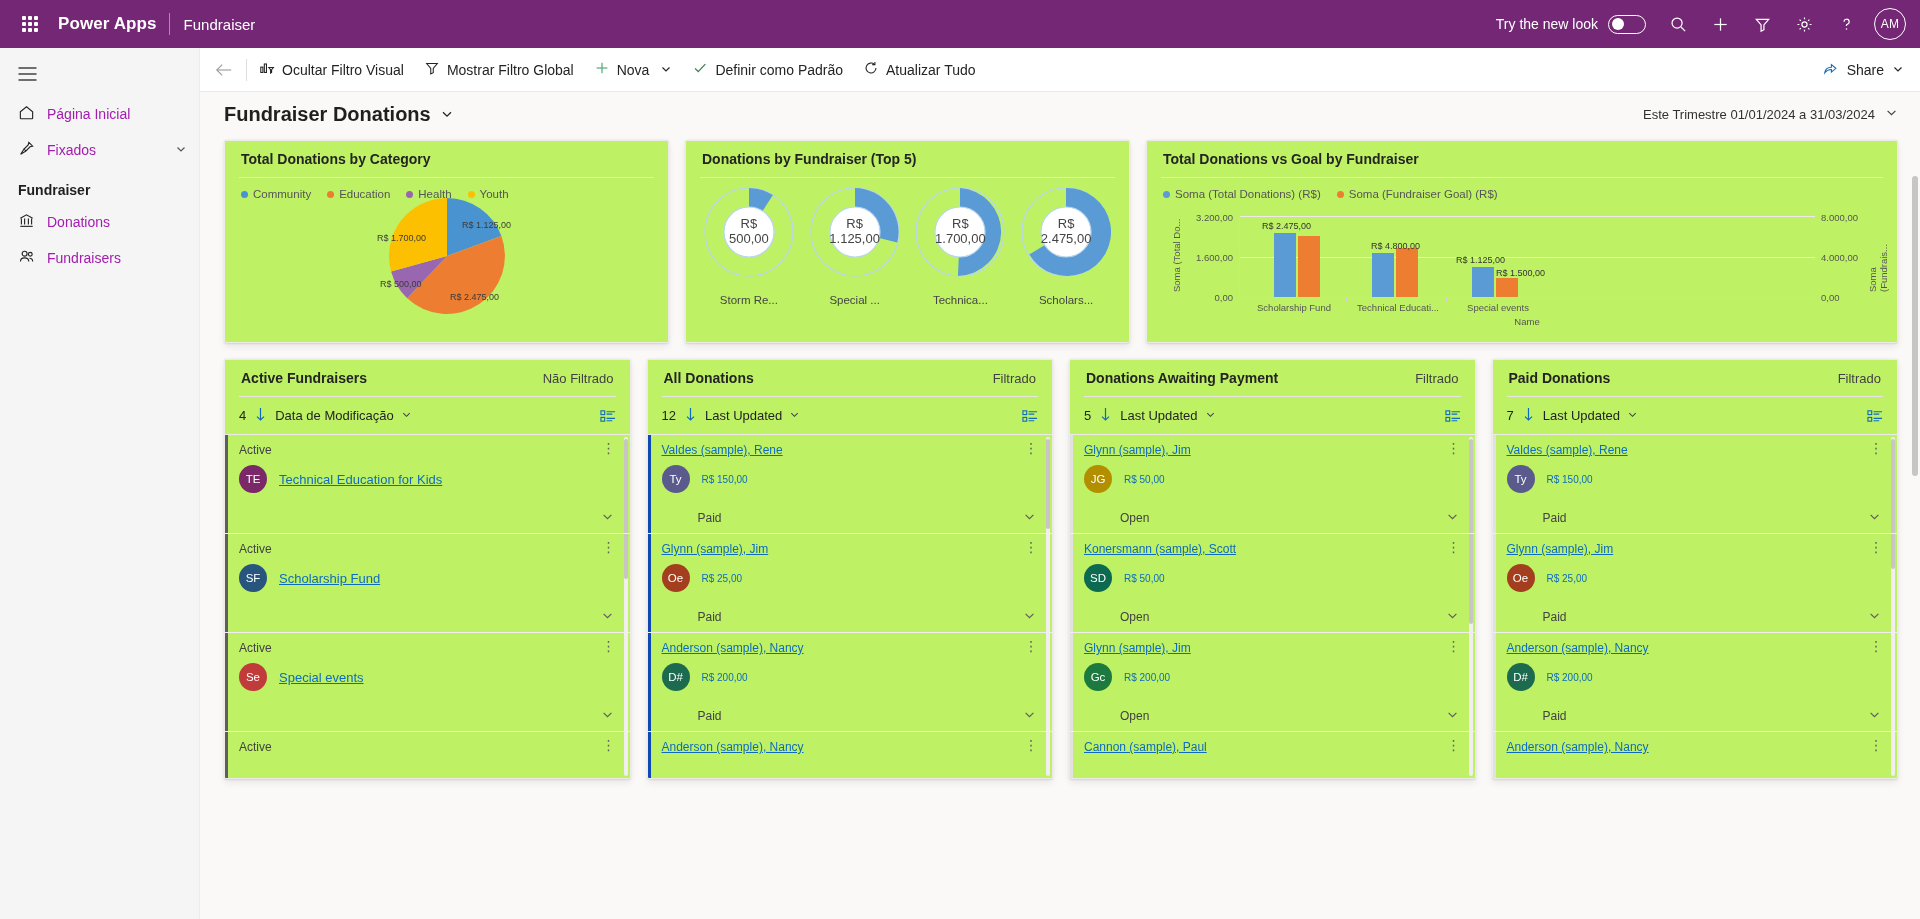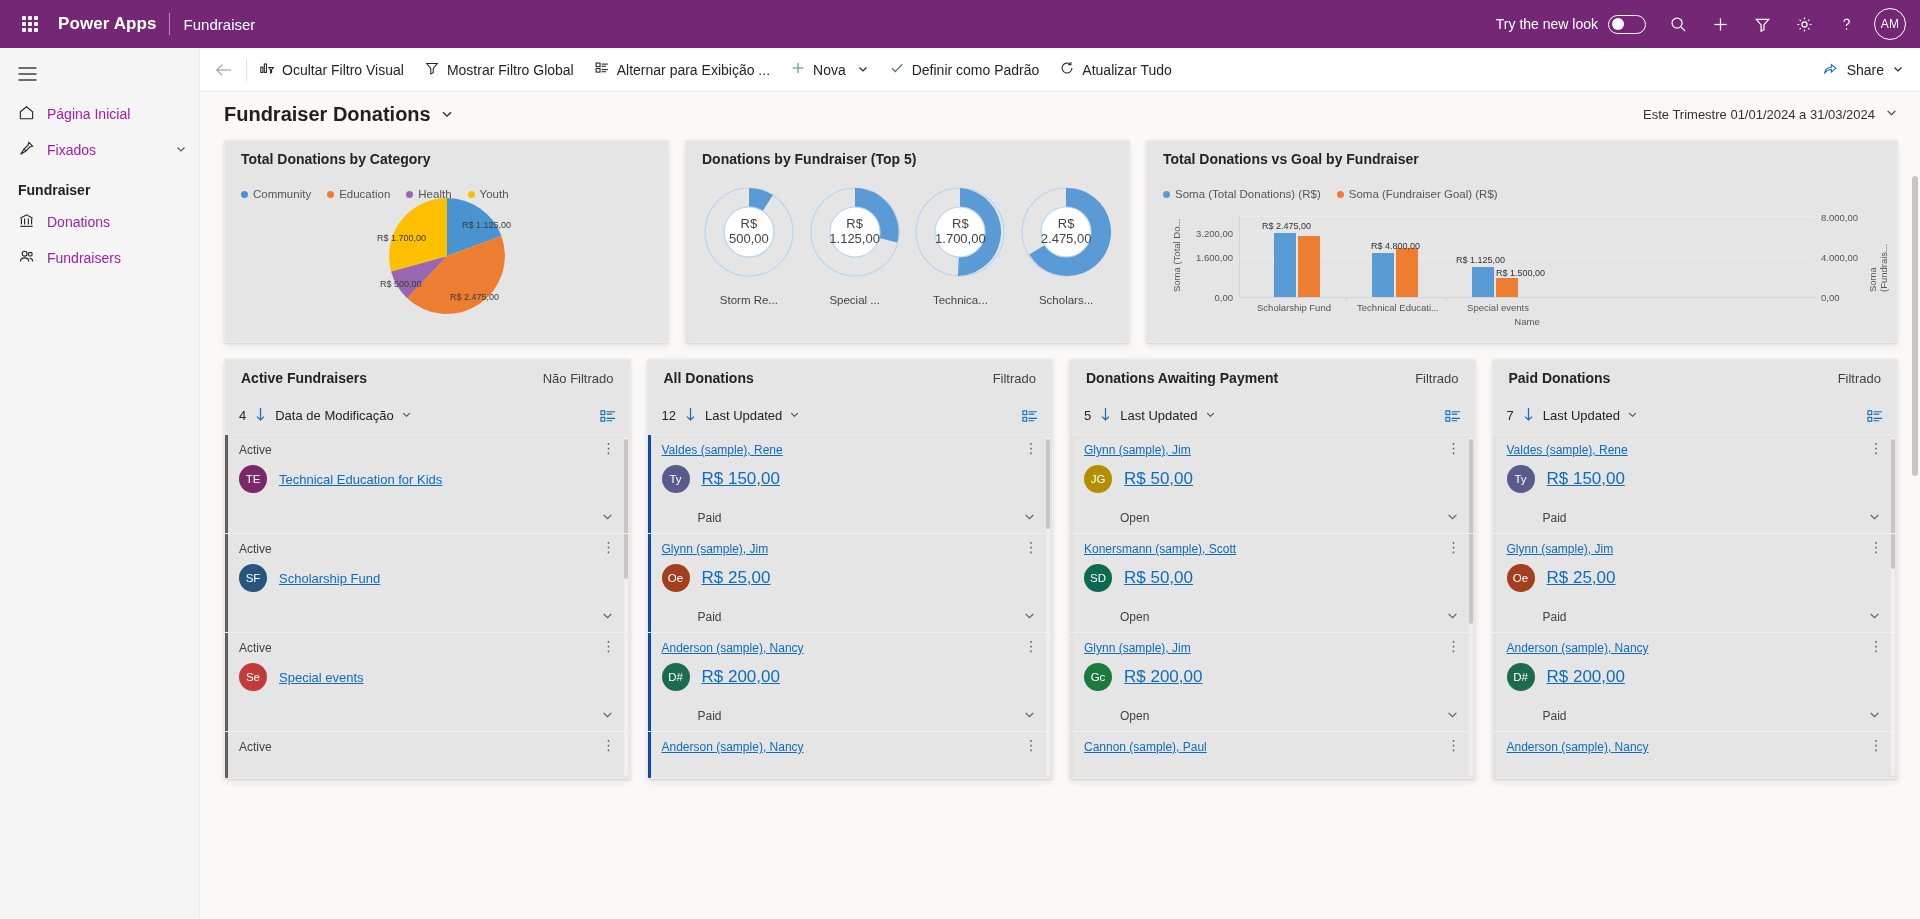--- a/index.html
+++ b/index.html
@@ -69,21 +69,21 @@
   .cmdbtn .caret { margin-left: 4px; }
   .share { margin-left: auto; display: flex; align-items: center; gap: 8px; padding: 0 16px; height: 40px; cursor: pointer; color: #242424; }
 
   .pagehead { height: 44px; display: flex; align-items: center; padding: 0 22px 0 24px; }
   .pagetitle { font-size: 20px; font-weight: bold; color: #201f1e; display: flex; align-items: center; gap: 9px; cursor: pointer; }
   .daterange { margin-left: auto; font-size: 13px; color: #323130; display: flex; align-items: center; gap: 10px; cursor: pointer; }
 
   .canvas { flex: 1; overflow: hidden; padding: 0 22px 0 24px; position: relative; }
 
   .card {
-    background: #e5e5e5; border: 1px solid #edebe9; border-radius: 2px;
+    background: #bef264; border: 1px solid #edebe9; border-radius: 2px;
     box-shadow: 0 0.6px 1.8px rgba(0,0,0,.10), 0 3.2px 7.2px rgba(0,0,0,.07);
     display: flex; flex-direction: column; overflow: hidden;
   }
   .card-head { height: 36px; display: flex; align-items: center; padding: 0 16px; flex: 0 0 36px; }
   .card-title { font-size: 14px; font-weight: bold; color: #242424; }
   .card-sub { margin-left: auto; font-size: 13px; color: #424242; }
   .card-rule { height: 1px; background: #e8e6e4; margin: 0 14px; }
 
   
   .row1 { display: flex; gap: 16px; height: 203px; margin-top: 4px; }
@@ -134,21 +134,21 @@
   .listitem::before { content: ""; position: absolute; left: 0; top: 0; bottom: 0; width: 3px; }
   .li-row1 { display: flex; align-items: flex-start; }
   .li-title { font-size: 12px; color: #424242; }
   .li-link { font-size: 12px; color: #0f6cbd; text-decoration: underline; cursor: pointer; }
   .li-dots { margin-left: auto; color: #616161; cursor: pointer; padding: 0 4px; line-height: 10px; font-size: 14px; letter-spacing: 0; }
   .li-row2 { display: flex; align-items: center; gap: 12px; padding-top: 4px; }
   .li-ava {
     width: 28px; height: 28px; border-radius: 50%; color: #fff; font-size: 11.5px;
     display: flex; align-items: center; justify-content: center; flex: 0 0 28px;
   }
-  .li-amount { font-size: 17px; color: #0f6cbd; text-decoration: underline; }
+  .li-amount { font-size: 10px; color: #0f6cbd; }
   .li-name { font-size: 13px; color: #0f6cbd; text-decoration: underline; }
   .li-row3 { display: flex; align-items: center; margin-top: auto; padding-bottom: 2px; }
   .li-status { font-size: 12px; color: #424242; margin-left: 36px; }
   .li-chev { margin-left: auto; color: #605e5c; padding-right: 6px; }
   .vscroll { position: absolute; right: 2px; width: 4px; border-radius: 2px; background: #c8c6c4; }
   .vtrack { position: absolute; right: 2px; top: 2px; bottom: 2px; width: 4px; border-radius: 2px; background: #f0eeee; }
 
   
   .pagescroll { position: absolute; right: 2px; top: 0; width: 6px; height: 660px; }
   .pagescroll i { position: absolute; top: 40px; left: 0; width: 6px; height: 300px; background: #c8c6c4; border-radius: 3px; display: block; }
@@ -299,33 +299,20 @@
 
       <div class="cmdbtn">
         <span>
           <svg width="16" height="16" viewBox="0 0 18 18" fill="none" stroke="#242424" stroke-width="1.2">
               <path d="M3 4h12l-4.6 5.6v4.6l-2.8 1.4V9.6z"></path>
             </svg>
         </span>
         <span>Mostrar Filtro Global</span>
       </div>
 
-      <div class="cmdbtn">
-        <span>
-          <svg width="16" height="16" viewBox="0 0 18 18" fill="none" stroke="#242424" stroke-width="1.2">
-              <rect x="2.4" y="3.4" width="4.4" height="4"></rect>
-              <rect x="2.4" y="9.6" width="4.4" height="4"></rect>
-              <line x1="8.6" y1="4.6" x2="15.6" y2="4.6"></line>
-              <line x1="8.6" y1="7" x2="13.6" y2="7"></line>
-              <line x1="8.6" y1="10.8" x2="15.6" y2="10.8"></line>
-              <line x1="8.6" y1="13.2" x2="13.6" y2="13.2"></line>
-            </svg>
-        </span>
-        <span>Alternar para Exibição ...</span>
-      </div>
 
       <div class="cmdbtn">
         <span>
           <svg width="16" height="16" viewBox="0 0 18 18" stroke="#5aab7a" stroke-width="1.4">
               <line x1="9" y1="3" x2="9" y2="15"></line>
               <line x1="3" y1="9" x2="15" y2="9"></line>
             </svg>
         </span>
         <span>Nova</span>
         <span class="caret">
@@ -520,21 +507,21 @@
             <span class="lg">
                 <i class="dot" style="background:#ed7d31"></i>
                 <span>Soma (Fundraiser Goal) (R$)</span>
               </span>
           </div>
 
           <div class="bars-area">
             <span class="ax-title-l">Soma (Total Do...</span>
             <span class="ax-title-r">Soma (Fundrais...</span>
 
-            <span class="ytick" style="left:34px;top:26px;width:52px">3.200,00</span>
+            <span class="ytick" style="left:34px;top:10px;width:52px">3.200,00</span>
             <span class="ytick" style="left:34px;top:50px;width:52px">1.600,00</span>
             <span class="ytick" style="left:34px;top:90px;width:52px">0,00</span>
 
             <span class="ytick" style="right:22px;top:10px;width:54px;text-align:left">8.000,00</span>
             <span class="ytick" style="right:22px;top:50px;width:54px;text-align:left">4.000,00</span>
             <span class="ytick" style="right:22px;top:90px;width:54px;text-align:left">0,00</span>
 
             <div style="position:absolute;left:92px;right:82px;top:14px;height:82px;border-left:1px solid #d6d4d2;border-bottom:1px solid #d6d4d2">
               <div class="gridline" style="left:0;right:0;top:0"></div>
               <div class="gridline" style="left:0;right:0;top:41px"></div>

